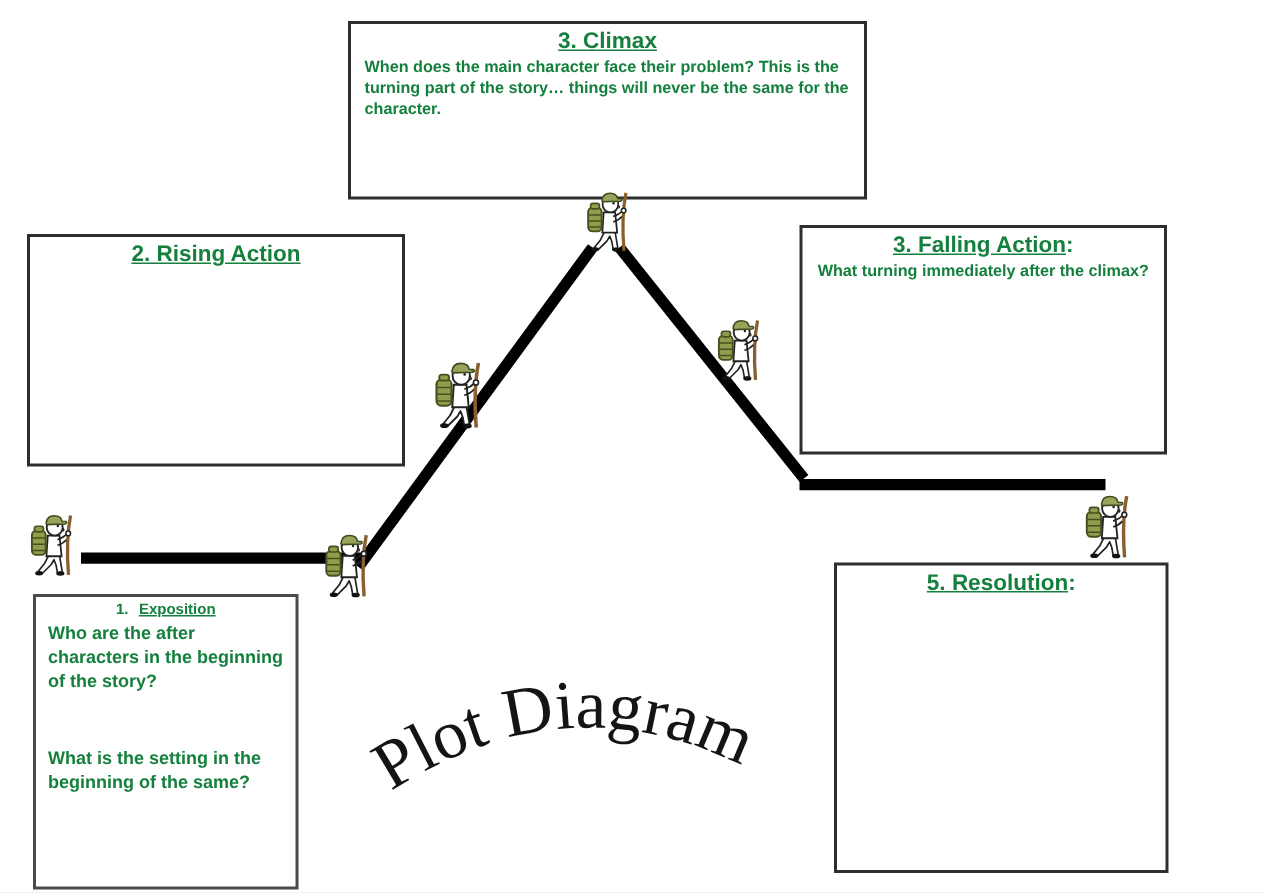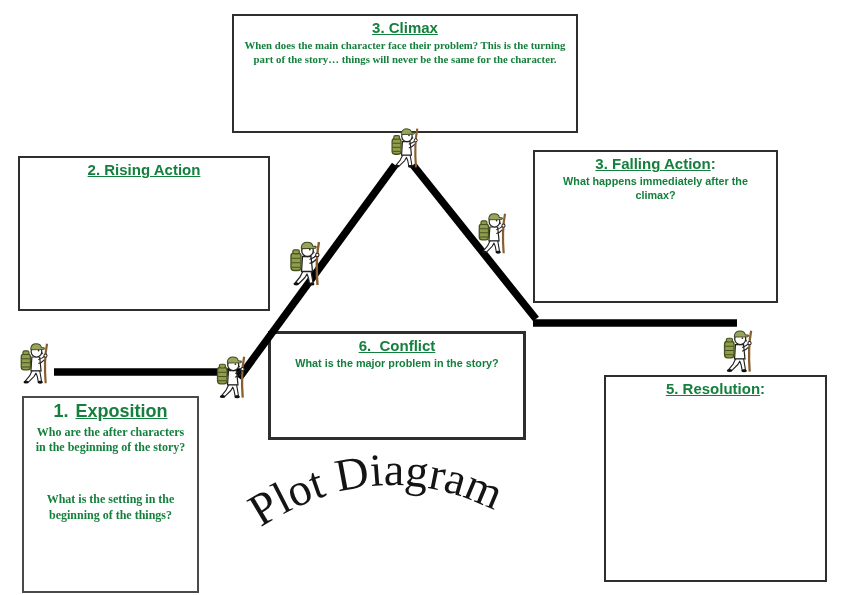--- a/index.html
+++ b/index.html
@@ -9,22 +9,22 @@
   }
   .box{
     position:absolute;background:#fff;border:2px solid #2e2e2e;
     box-sizing:border-box;font-weight:bold;
   }
   .box-title{text-align:center;font-size:15px;margin-top:3px;line-height:1.2;}
   .u{text-decoration:underline;}
   .prefix{margin-right:7px;}
   .box-body{font-size:10.8px;line-height:1.3;padding:1px 9px;}
   .tcenter{text-align:center;}
-  .tleft{text-align:center;font-family:Liberation Serif, serif;}
-  #exposition-box .box-title{font-size:18px;}
+  .tleft{text-align:left;}
+  #exposition-box .box-title{font-size:10px;}
   #exposition-box .box-body{font-size:12px;line-height:1.32;padding:2px 8px;}
   .para2{margin-top:36px;}
   #overlay{position:absolute;left:0;top:0;pointer-events:none;}
   #arc-title-svg{position:absolute;left:240px;top:436px;pointer-events:none;}
 </style>
 </head>
 <body>
 
 <div id="stage">
 
@@ -32,37 +32,33 @@
     <div class="box-title"><span class="u">3. Climax</span><span></span></div>
     <div class="box-body tleft">When does the main character face their problem? This is the turning part of the story… things will never be the same for the character.</div>
   </div>
 
   <div class="box" id="rising-box" style="left:18px;top:156px;width:252px;height:155px;">
     <div class="box-title"><span class="u">2. Rising Action</span><span></span></div>
   </div>
 
   <div class="box" id="falling-box" style="left:533px;top:150px;width:245px;height:153px;">
     <div class="box-title"><span class="u">3. Falling Action</span><span>:</span></div>
-    <div class="box-body tcenter">What happens immediately after the climax?</div>
+    <div class="box-body tcenter">What turning immediately after the climax?</div>
   </div>
 
-  <div class="box" id="conflict-box" style="left:268px;top:331px;width:258px;height:109px;border-width:3px;">
-    <div class="box-title"><span class="u">6.&nbsp; Conflict</span><span></span></div>
-    <div class="box-body tcenter">What is the major problem in the story?</div>
-  </div>
 
-  <div class="box" id="resolution-box" style="left:556px;top:375px;width:223px;height:207px;margin-left:48px;">
+  <div class="box" id="resolution-box" style="left:556px;top:375px;width:223px;height:207px;">
     <div class="box-title"><span class="u">5. Resolution</span><span>:</span></div>
   </div>
 
   <div class="box" id="exposition-box" style="left:22px;top:396px;width:177px;height:197px;border-color:#4a4a4a;">
     <div class="box-title"><span class="prefix">1.</span><span class="u">Exposition</span></div>
     <div class="box-body tleft">
       <div>Who are the after characters in the beginning of the story?</div>
-      <div class="para2">What is the setting in the beginning of the things?</div>
+      <div class="para2">What is the setting in the beginning of the same?</div>
     </div>
   </div>
 
   <svg id="arc-title-svg" width="306" height="108" viewBox="0 0 306 108">
     <path id="arcPath" d="M 14,96 Q 152,2 291,96" fill="none"></path>
     <text font-family="Liberation Serif, serif" font-size="46" fill="#141414">
       <textPath href="#arcPath" xlink:href="#arcPath" startOffset="8">Plot Diagram</textPath>
     </text>
   </svg>
 

